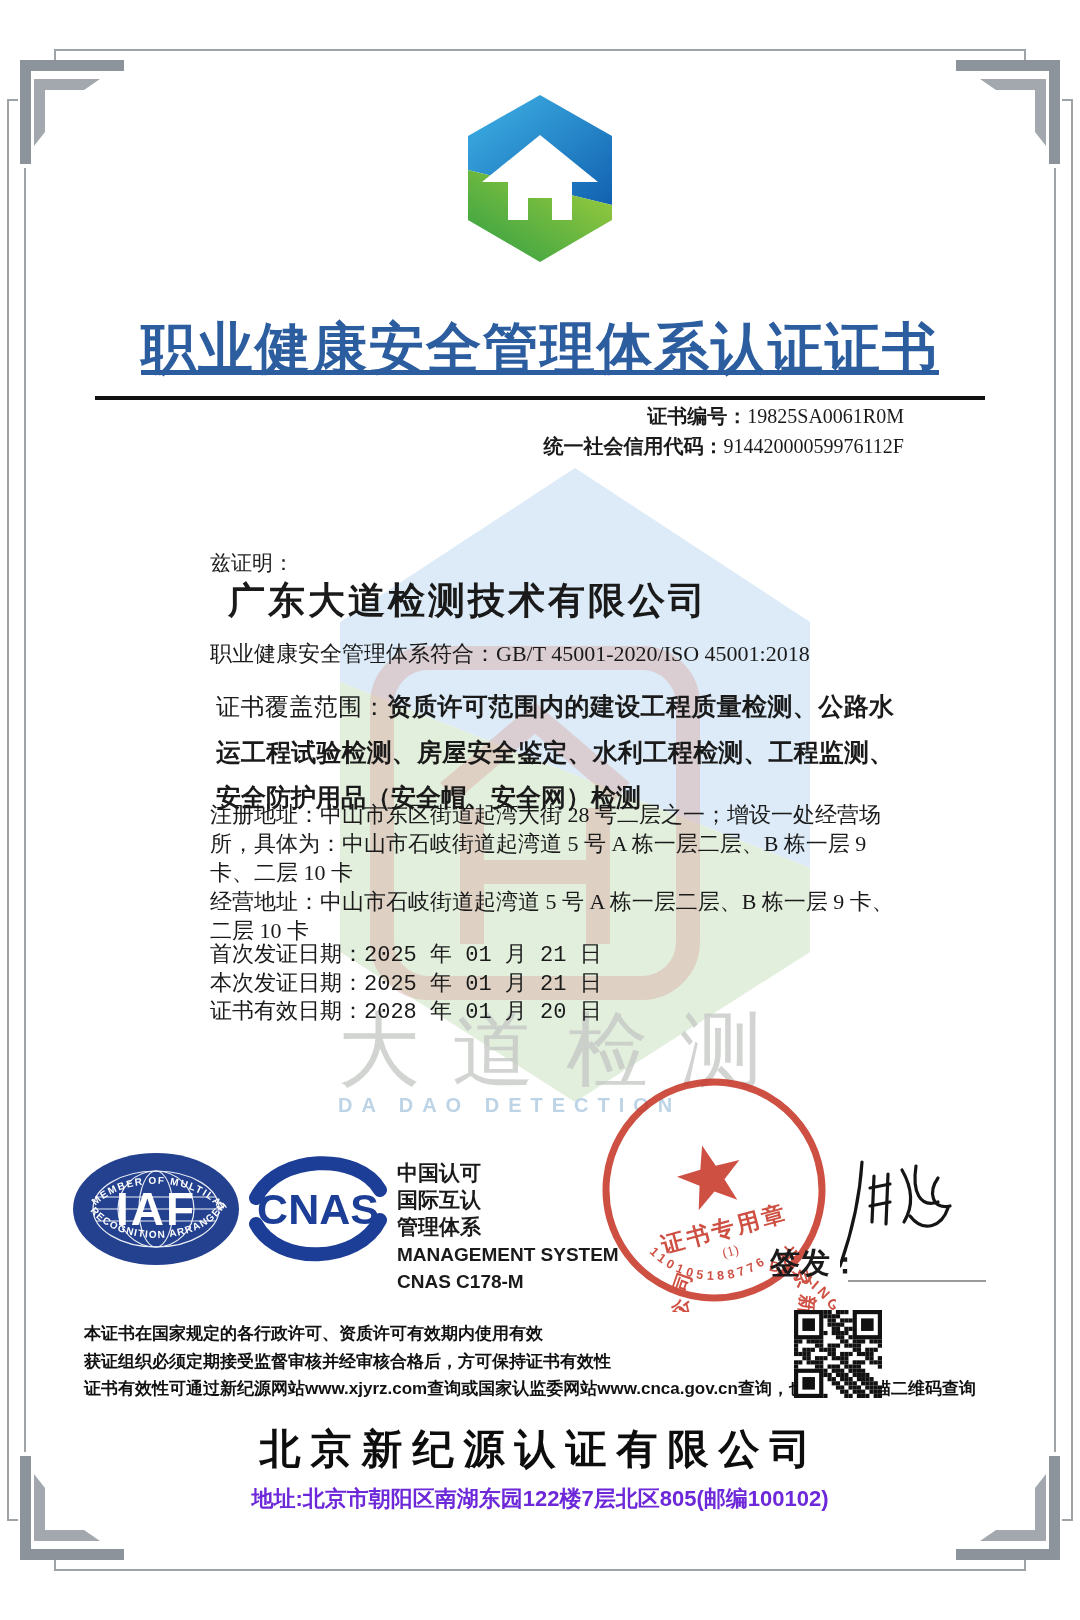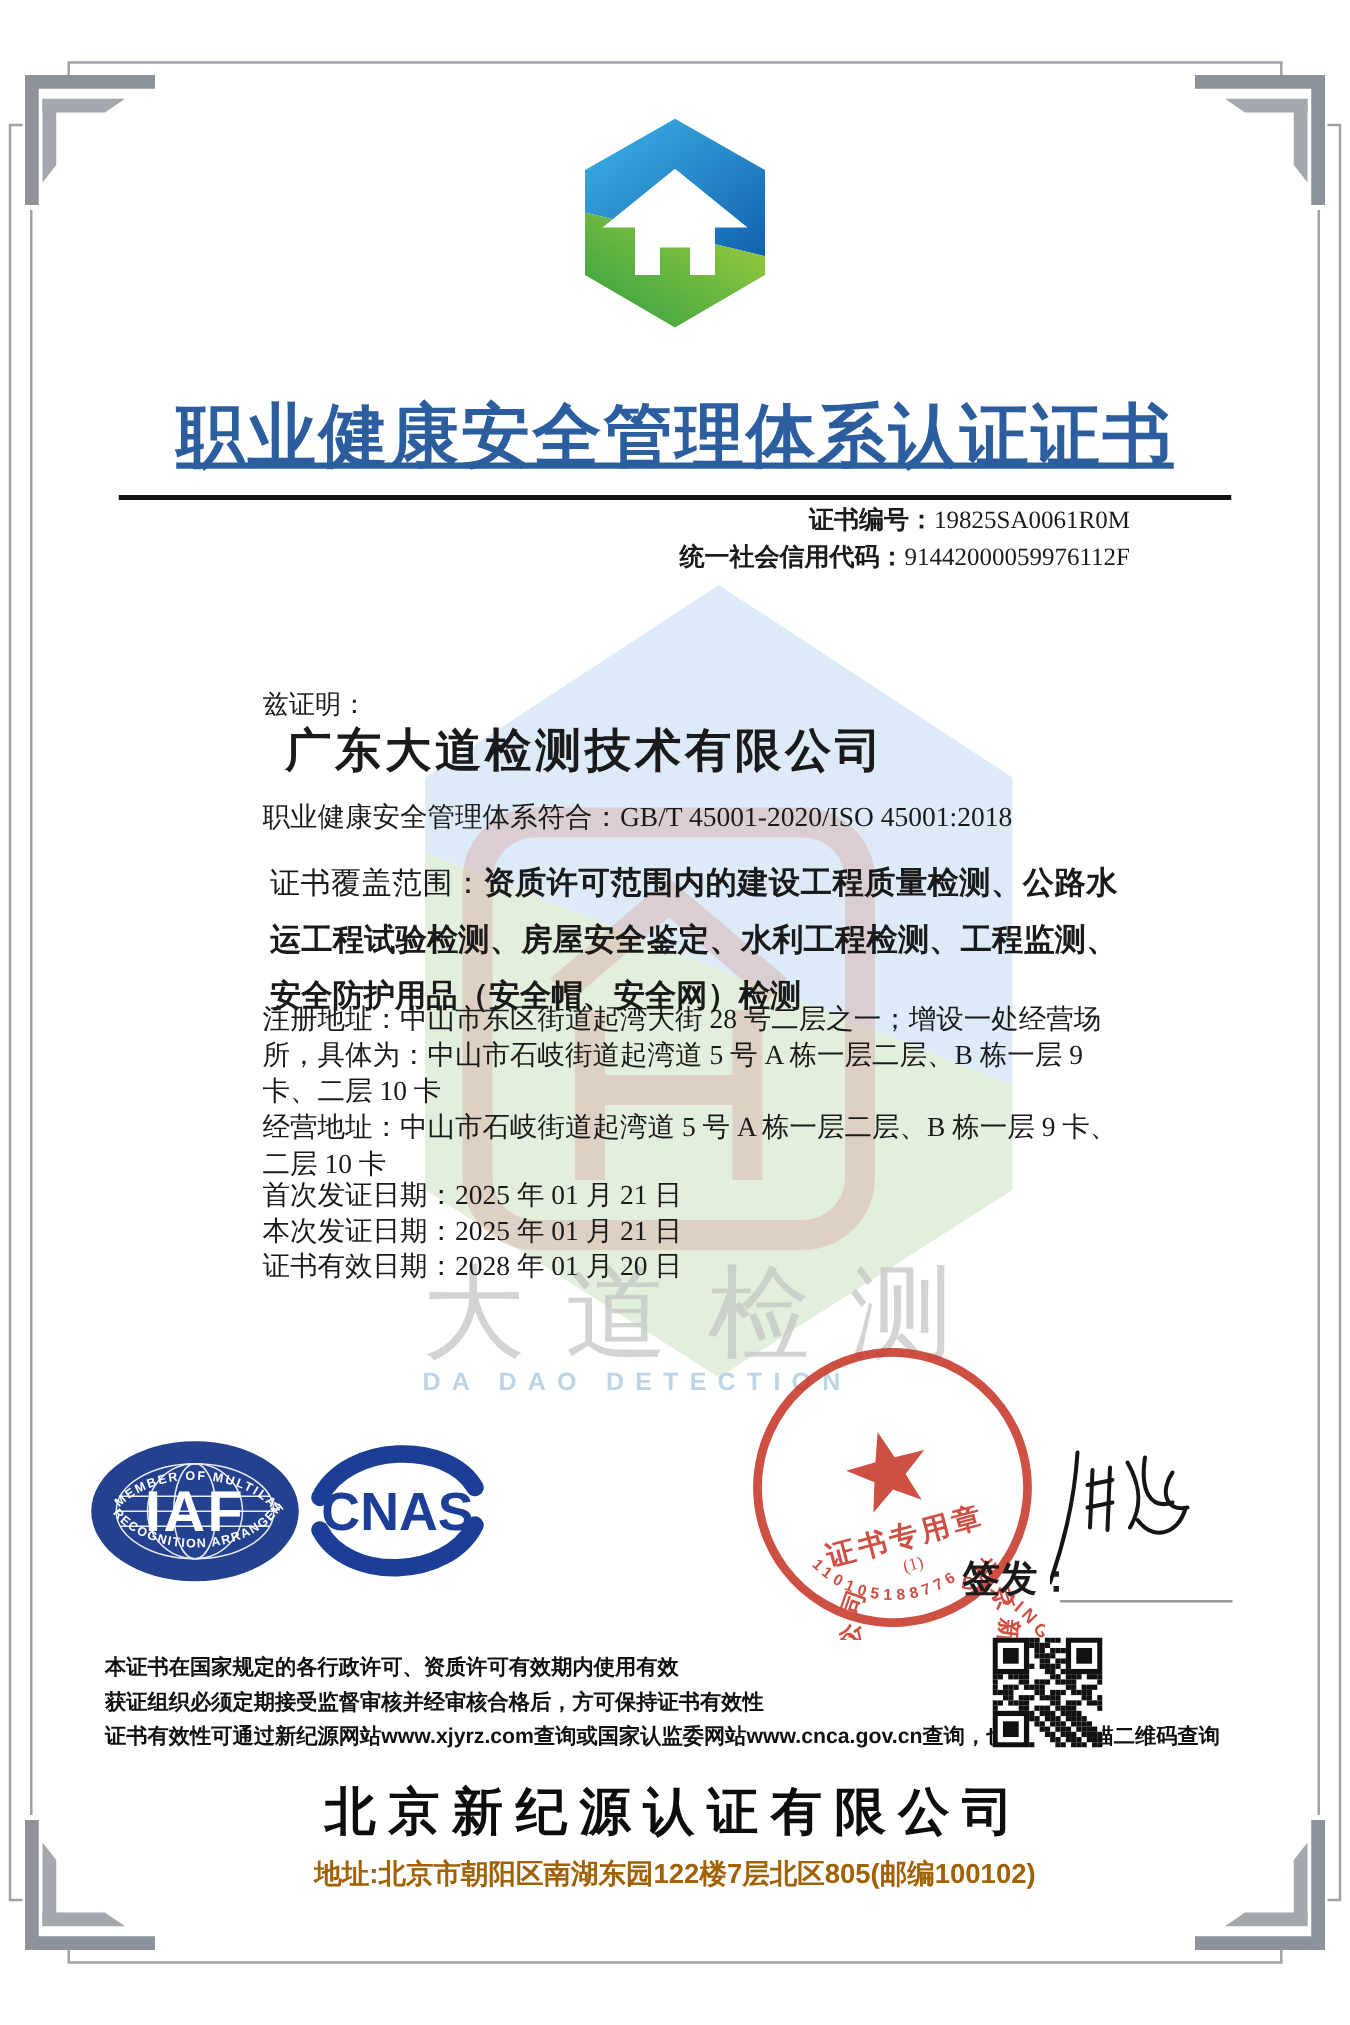--- a/index.html
+++ b/index.html
@@ -22,34 +22,34 @@
   #certno-block .lab{font-family:"Liberation Sans","DejaVu Sans",sans-serif;font-weight:bold;}
   
   #intro-line{top:549px;left:210px;font-size:21px;}
   #company-name{top:576px;left:228px;font-size:37px;font-weight:bold;letter-spacing:3px;}
   #standard-line{top:639px;left:210px;font-size:22px;}
   #scope-para{top:684px;left:216px;width:678px;font-size:25px;line-height:45px;text-align:justify;}
   #scope-para .scope-label{font-size:24px;}
   #scope-para .scope-text{font-family:"Liberation Sans","DejaVu Sans",sans-serif;font-weight:bold;}
   #address-block{top:800px;left:210px;width:692px;font-size:22px;line-height:29px;}
   #address-block p{margin:0;}
-  #dates-block{top:942px;left:210px;font-size:22px;line-height:28.5px;}
+  #dates-block{top:942px;left:210px;font-size:22px;line-height:28.5px;font-family:Liberation Mono, monospace;}
   
   #accred-text{top:1160px;left:397px;line-height:27px;font-size:21px;font-weight:bold;color:#1a1a1a;}
   #accred-text .en{font-size:19px;}
   
   #sign-label{top:1243px;left:770px;font-size:30px;font-weight:bold;}
   #sign-line{top:1280px;left:848px;width:138px;height:2px;background:#9a9a9a;}
   
   #fine-print{top:1320px;left:36px;font-size:17px;line-height:27.5px;font-weight:bold;
      font-family:"Liberation Sans","DejaVu Sans",sans-serif;color:#111;margin-left:48px;}
   #issuer-name{top:1422px;left:0;width:1080px;text-align:center;font-size:41px;font-weight:600;
      letter-spacing:10px;font-family:"Liberation Sans","DejaVu Sans",sans-serif;color:#0d0d0d;}
   #issuer-address{top:1484px;left:0;width:1080px;text-align:center;font-size:22px;font-weight:600;
-     font-family:"Liberation Sans","DejaVu Sans",sans-serif;color:#a16207;}
+     font-family:"Liberation Sans","DejaVu Sans",sans-serif;color:#6d28d9;}
 </style>
 </head>
 <body>
 
 <div id="page">
 
   <svg id="watermark-layer" class="abs" width="1080" height="1620" viewBox="0 0 1080 1620" style="top:0;left:0;">
     <polygon points="340,622 575,468 810,622 810,868 340,682" fill="#dcebf7"></polygon>
     <polygon points="340,682 810,868 810,952 575,1102 340,952" fill="#e3efdd"></polygon>
     <g stroke="#d9a49e" stroke-width="24" fill="none" opacity="0.40">
@@ -157,20 +157,27 @@
     </text>
     <text x="84" y="73" text-anchor="middle" font-size="46" font-weight="bold" fill="#ffffff" letter-spacing="2" font-family="Liberation Sans, sans-serif">IAF</text>
   </svg>
 
   <svg class="abs content" width="140" height="114" viewBox="0 0 140 114" style="top:1152px;left:248px;">
     <path d="M 8,46 C 30,2 110,0 132,38" stroke="#1c3e96" stroke-width="14" fill="none" stroke-linecap="round"></path>
     <path d="M 132,68 C 110,112 30,114 8,72" stroke="#1c3e96" stroke-width="14" fill="none" stroke-linecap="round"></path>
     <text x="70" y="72" text-anchor="middle" font-size="43" font-weight="bold" fill="#1c3e96" font-family="Liberation Sans, sans-serif">CNAS</text>
   </svg>
 
+  <div id="accred-text" class="abs content">
+    <div>中国认可</div>
+    <div>国际互认</div>
+    <div>管理体系</div>
+    <div class="en sans">MANAGEMENT SYSTEM</div>
+    <div class="en sans">CNAS C178-M</div>
+  </div>
 
   <svg class="abs overlay" width="244" height="244" viewBox="0 0 244 244" style="top:1068px;left:592px;opacity:0.88;">
     <defs>
       <path id="sealEn" d="M 122,208 A 86,86 0 1,1 121.9,208"></path>
       <path id="sealCn" d="M 122,179 A 57,57 0 1,1 121.9,179"></path>
       <path id="sealNum" d="M 32,122 A 90,90 0 0,0 212,122"></path>
     </defs>
     <g fill="#c8382a" transform="rotate(-15 122 122)">
       <circle cx="122" cy="122" r="108" stroke="#c8382a" stroke-width="7" fill="none"></circle>
       <text font-size="14.5" font-weight="bold" letter-spacing="3.4" font-family="Liberation Sans, sans-serif">

